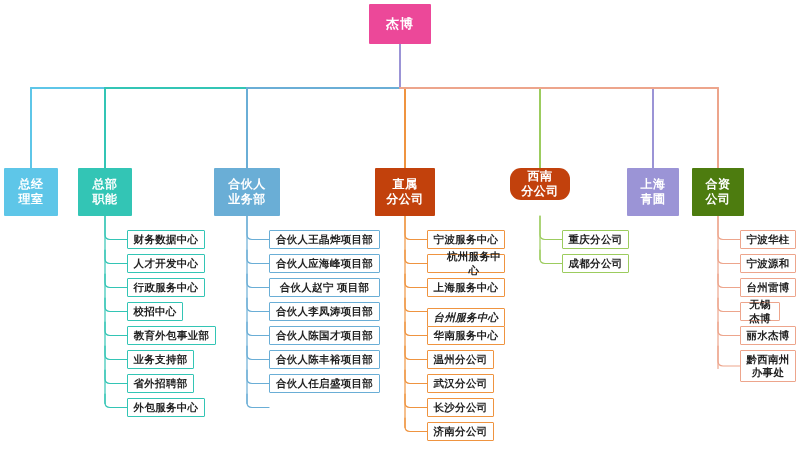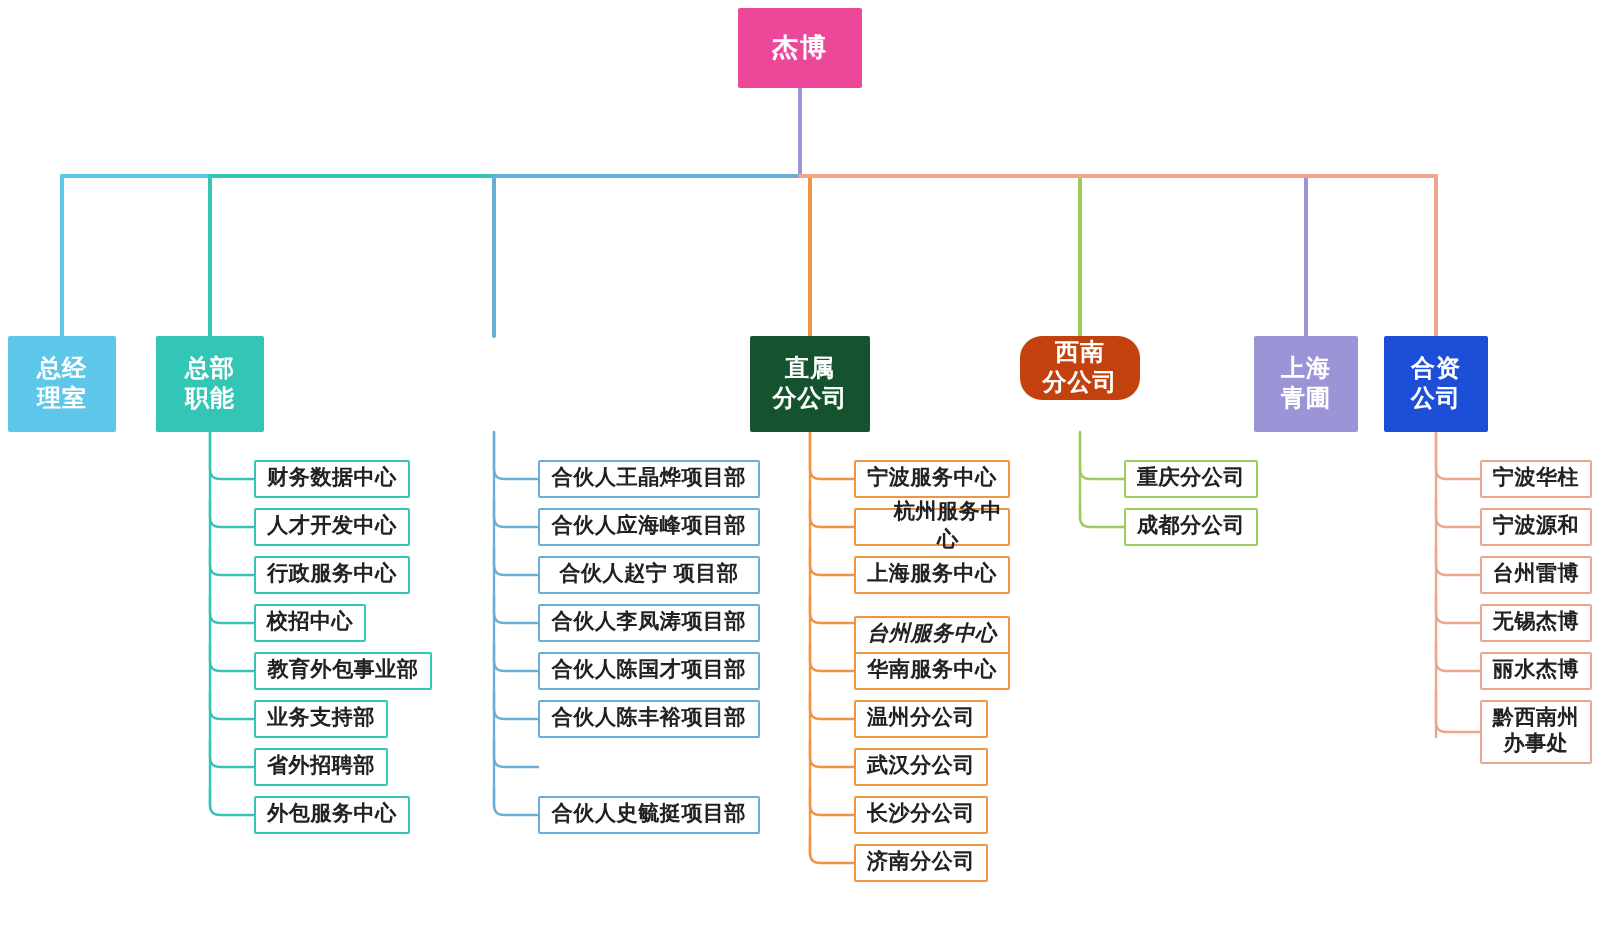--- a/index.html
+++ b/index.html
@@ -158,46 +158,48 @@
     <div class="node branch" style="left: 78px; top: 168px; width: 54px; height: 48px; background: rgb(51, 197, 181);">总部
 职能</div>
     <div class="node leaf" style="left: 127px; top: 230px; width: 78px; height: 19px; border-color: rgb(51, 197, 181); text-align: right;">财务数据中心</div>
     <div class="node leaf" style="left: 127px; top: 254px; width: 78px; height: 19px; border-color: rgb(51, 197, 181);">人才开发中心</div>
     <div class="node leaf" style="left: 127px; top: 278px; width: 78px; height: 19px; border-color: rgb(51, 197, 181);">行政服务中心</div>
     <div class="node leaf" style="left: 127px; top: 302px; width: 56px; height: 19px; border-color: rgb(51, 197, 181);">校招中心</div>
     <div class="node leaf" style="left: 127px; top: 326px; width: 89px; height: 19px; border-color: rgb(51, 197, 181);">教育外包事业部</div>
     <div class="node leaf" style="left: 127px; top: 350px; width: 67px; height: 19px; border-color: rgb(51, 197, 181);">业务支持部</div>
     <div class="node leaf" style="left: 127px; top: 374px; width: 67px; height: 19px; border-color: rgb(51, 197, 181);">省外招聘部</div>
     <div class="node leaf" style="left: 127px; top: 398px; width: 78px; height: 19px; border-color: rgb(51, 197, 181);">外包服务中心</div>
+    <div class="node branch" style="left: 214px; top: 168px; width: 66px; height: 48px; background: rgb(106, 174, 214);">合伙人
+业务部</div>
     <div class="node leaf" style="left: 269px; top: 230px; width: 111px; height: 19px; border-color: rgb(106, 174, 214);">合伙人王晶烨项目部</div>
     <div class="node leaf" style="left: 269px; top: 254px; width: 111px; height: 19px; border-color: rgb(106, 174, 214);">合伙人应海峰项目部</div>
     <div class="node leaf" style="left: 269px; top: 278px; width: 111px; height: 19px; border-color: rgb(106, 174, 214);">合伙人赵宁 项目部</div>
     <div class="node leaf" style="left: 269px; top: 302px; width: 111px; height: 19px; border-color: rgb(106, 174, 214);">合伙人李凤涛项目部</div>
     <div class="node leaf" style="left: 269px; top: 326px; width: 111px; height: 19px; border-color: rgb(106, 174, 214);">合伙人陈国才项目部</div>
     <div class="node leaf" style="left: 269px; top: 350px; width: 111px; height: 19px; border-color: rgb(106, 174, 214);">合伙人陈丰裕项目部</div>
-    <div class="node leaf" style="left: 269px; top: 398px; width: 111px; height: 19px; border-color: rgb(106, 174, 214);">合伙人史毓挺项目部</div>
-    <div class="node branch" style="left: 375px; top: 168px; width: 60px; height: 48px; background: #14532d;">直属
+    <div class="node leaf" style="left: 269px; top: 374px; width: 111px; height: 19px; border-color: rgb(106, 174, 214);">合伙人任启盛项目部</div>
+    <div class="node branch" style="left: 375px; top: 168px; width: 60px; height: 48px; background: #c2410c;">直属
 分公司</div>
     <div class="node leaf" style="left: 427px; top: 230px; width: 78px; height: 19px; border-color: rgb(239, 148, 64);">宁波服务中心</div>
     <div class="node leaf" style="left: 427px; top: 254px; width: 78px; height: 19px; border-color: rgb(239, 148, 64); padding-left: 19px;">杭州服务中心</div>
     <div class="node leaf" style="left: 427px; top: 278px; width: 78px; height: 19px; border-color: rgb(239, 148, 64);">上海服务中心</div>
     <div class="node leaf" style="left: 427px; top: 308px; width: 78px; height: 19px; border-color: rgb(239, 148, 64); font-style: italic;">台州服务中心</div>
     <div class="node leaf" style="left: 427px; top: 326px; width: 78px; height: 19px; border-color: rgb(239, 148, 64);">华南服务中心</div>
     <div class="node leaf" style="left: 427px; top: 350px; width: 67px; height: 19px; border-color: rgb(239, 148, 64);">温州分公司</div>
     <div class="node leaf" style="left: 427px; top: 374px; width: 67px; height: 19px; border-color: rgb(239, 148, 64);">武汉分公司</div>
     <div class="node leaf" style="left: 427px; top: 398px; width: 67px; height: 19px; border-color: rgb(239, 148, 64);">长沙分公司</div>
     <div class="node leaf" style="left: 427px; top: 422px; width: 67px; height: 19px; border-color: rgb(239, 148, 64);">济南分公司</div>
     <div class="node branch" style="left: 510px; top: 168px; width: 60px; height: 32px; background: #c2410c; border-radius: 11px;">西南
 分公司</div>
     <div class="node leaf" style="left: 562px; top: 230px; width: 67px; height: 19px; border-color: rgb(156, 204, 94);">重庆分公司</div>
     <div class="node leaf" style="left: 562px; top: 254px; width: 67px; height: 19px; border-color: rgb(156, 204, 94);">成都分公司</div>
     <div class="node branch" style="left: 627px; top: 168px; width: 52px; height: 48px; background: rgb(155, 148, 214);">上海
 青圃</div>
-    <div class="node branch" style="left: 692px; top: 168px; width: 52px; height: 48px; background: #1d4ed8;">合资
+    <div class="node branch" style="left: 692px; top: 168px; width: 52px; height: 48px; background: #4d7c0f;">合资
 公司</div>
     <div class="node leaf" style="left: 740px; top: 230px; width: 56px; height: 19px; border-color: rgb(237, 165, 140);">宁波华柱</div>
     <div class="node leaf" style="left: 740px; top: 254px; width: 56px; height: 19px; border-color: rgb(237, 165, 140);">宁波源和</div>
     <div class="node leaf" style="left: 740px; top: 278px; width: 56px; height: 19px; border-color: rgb(237, 165, 140);">台州雷博</div>
-    <div class="node leaf" style="left: 740px; top: 302px; width: 56px; height: 19px; border-color: rgb(237, 165, 140);">无锡杰博</div>
+    <div class="node leaf" style="left: 740px; top: 302px; width: 40px; height: 19px; border-color: rgb(237, 165, 140);">无锡杰博</div>
     <div class="node leaf" style="left: 740px; top: 326px; width: 56px; height: 19px; border-color: rgb(237, 165, 140);">丽水杰博</div>
     <div class="node leaf" style="left: 740px; top: 350px; width: 56px; height: 32px; border-color: rgb(237, 165, 140);">黔西南州
 办事处</div>
   </div>
 
 </body></html>

